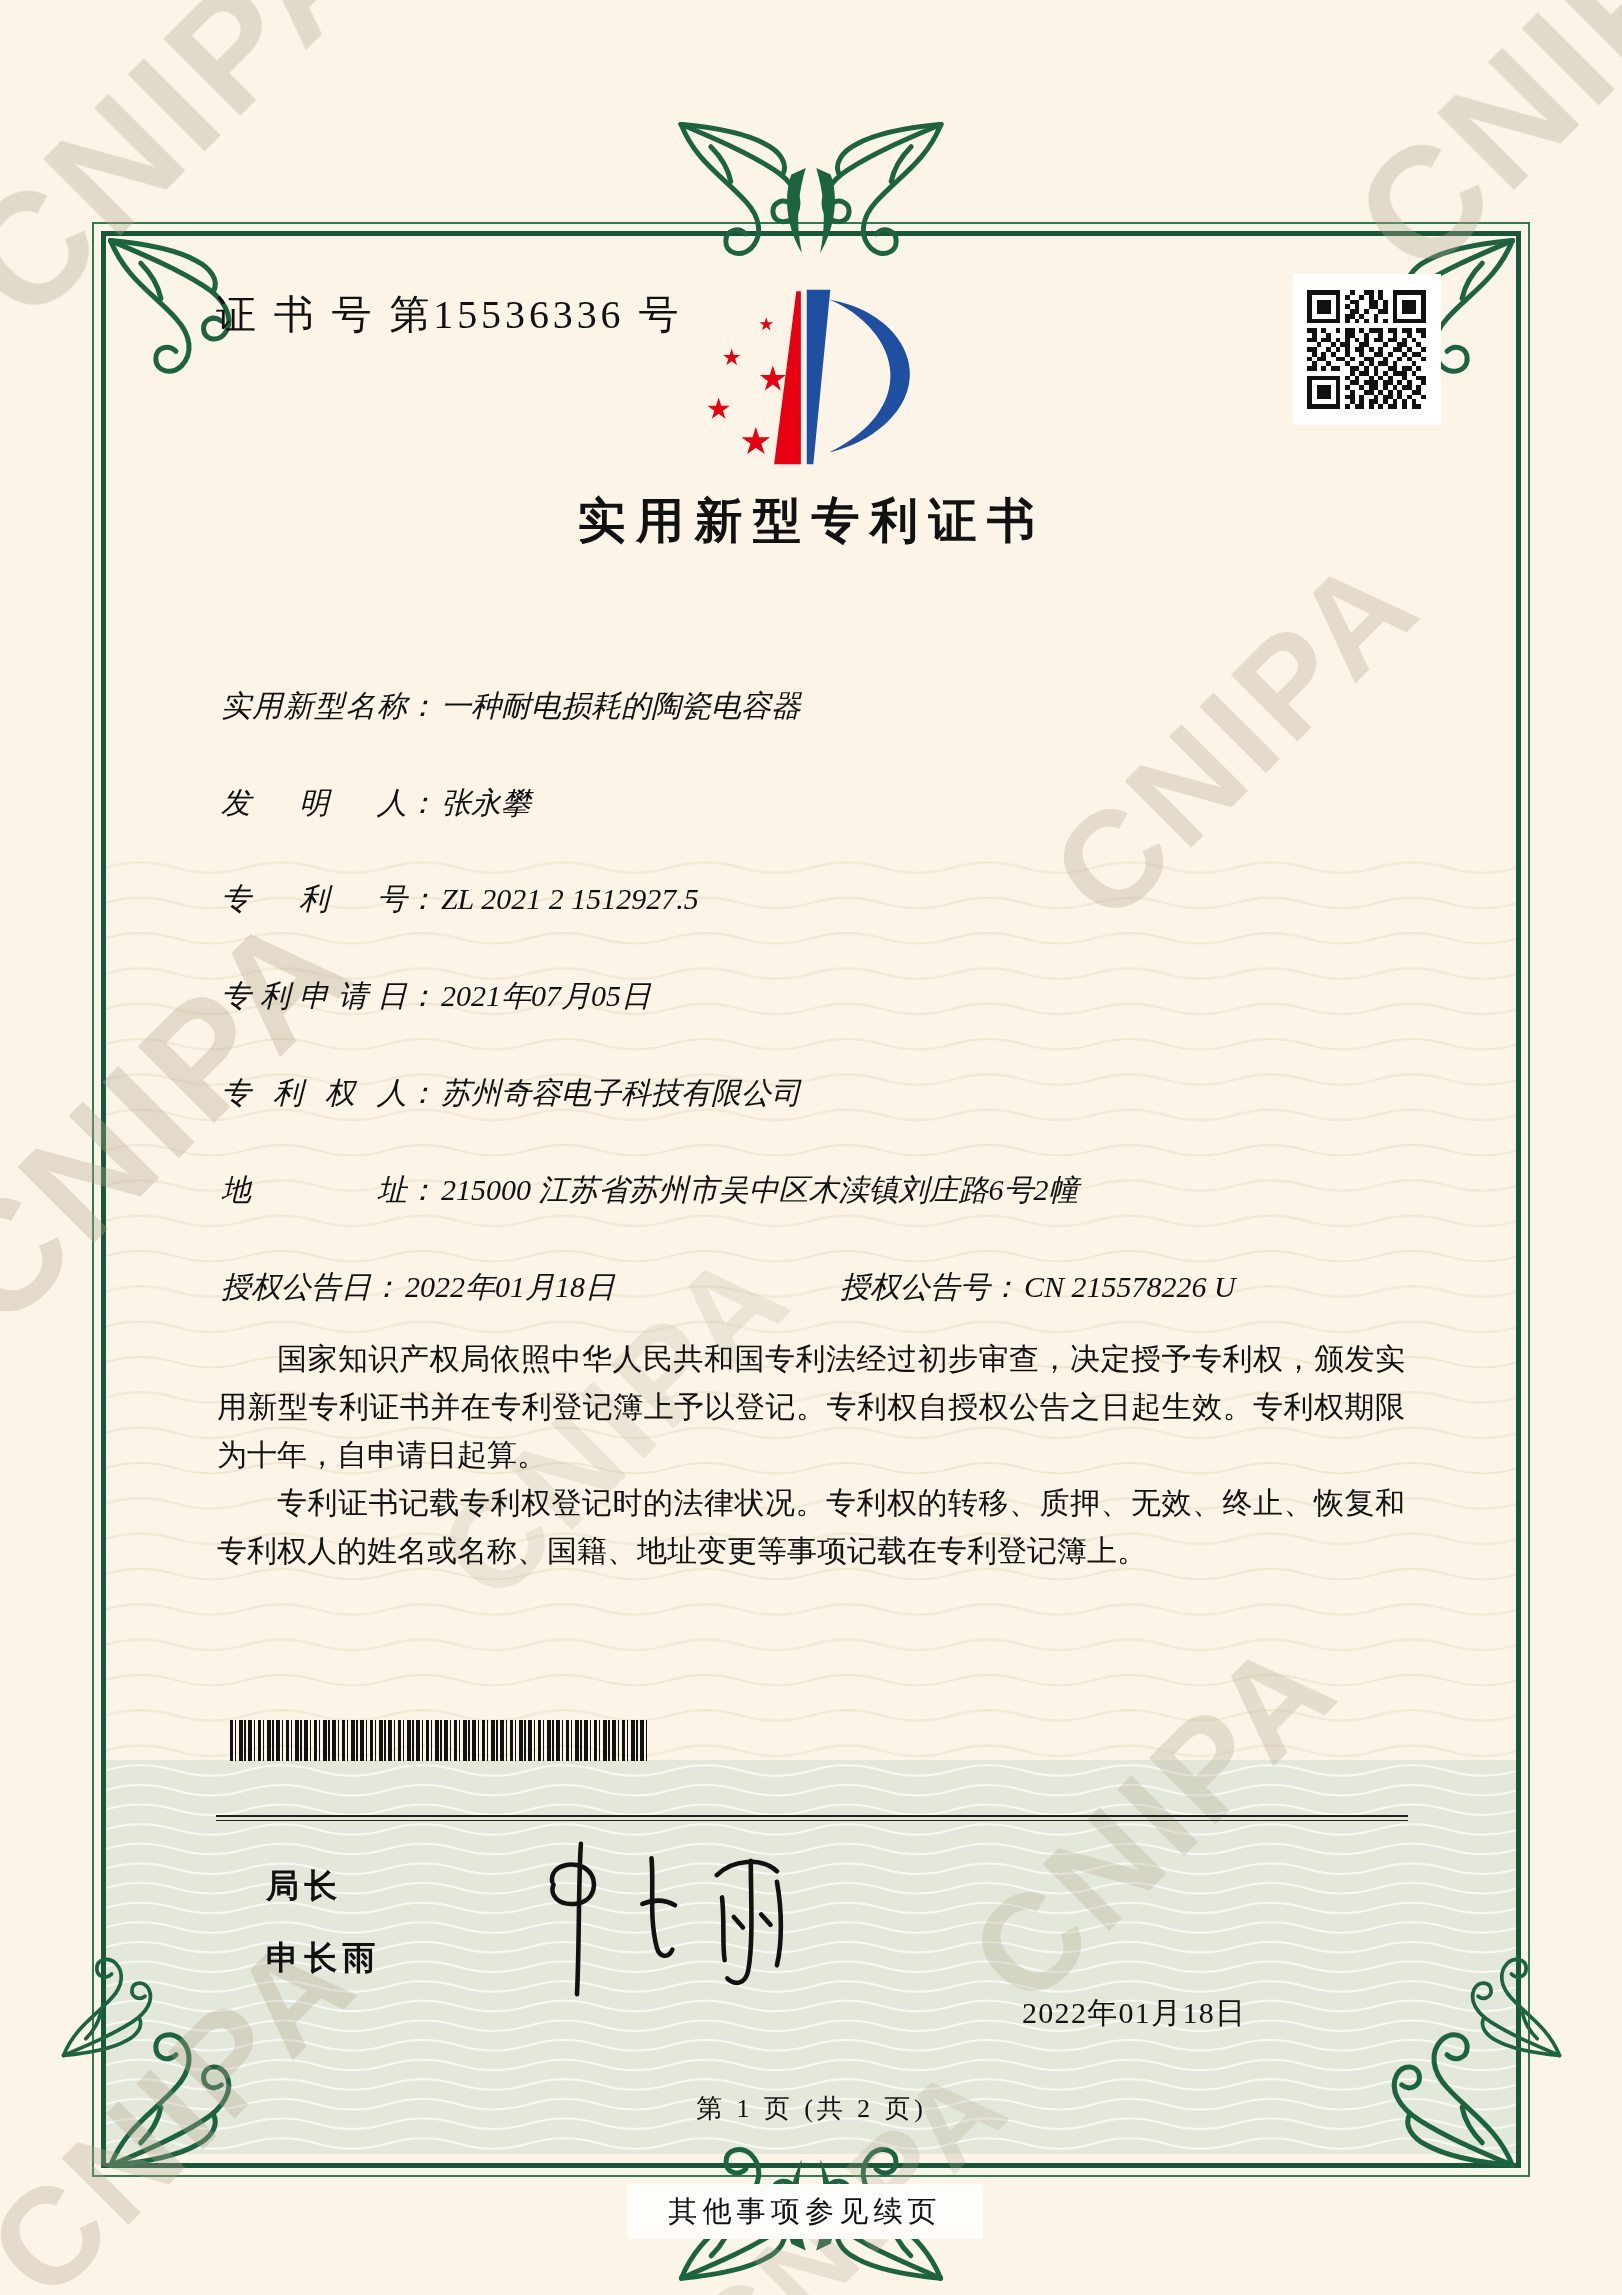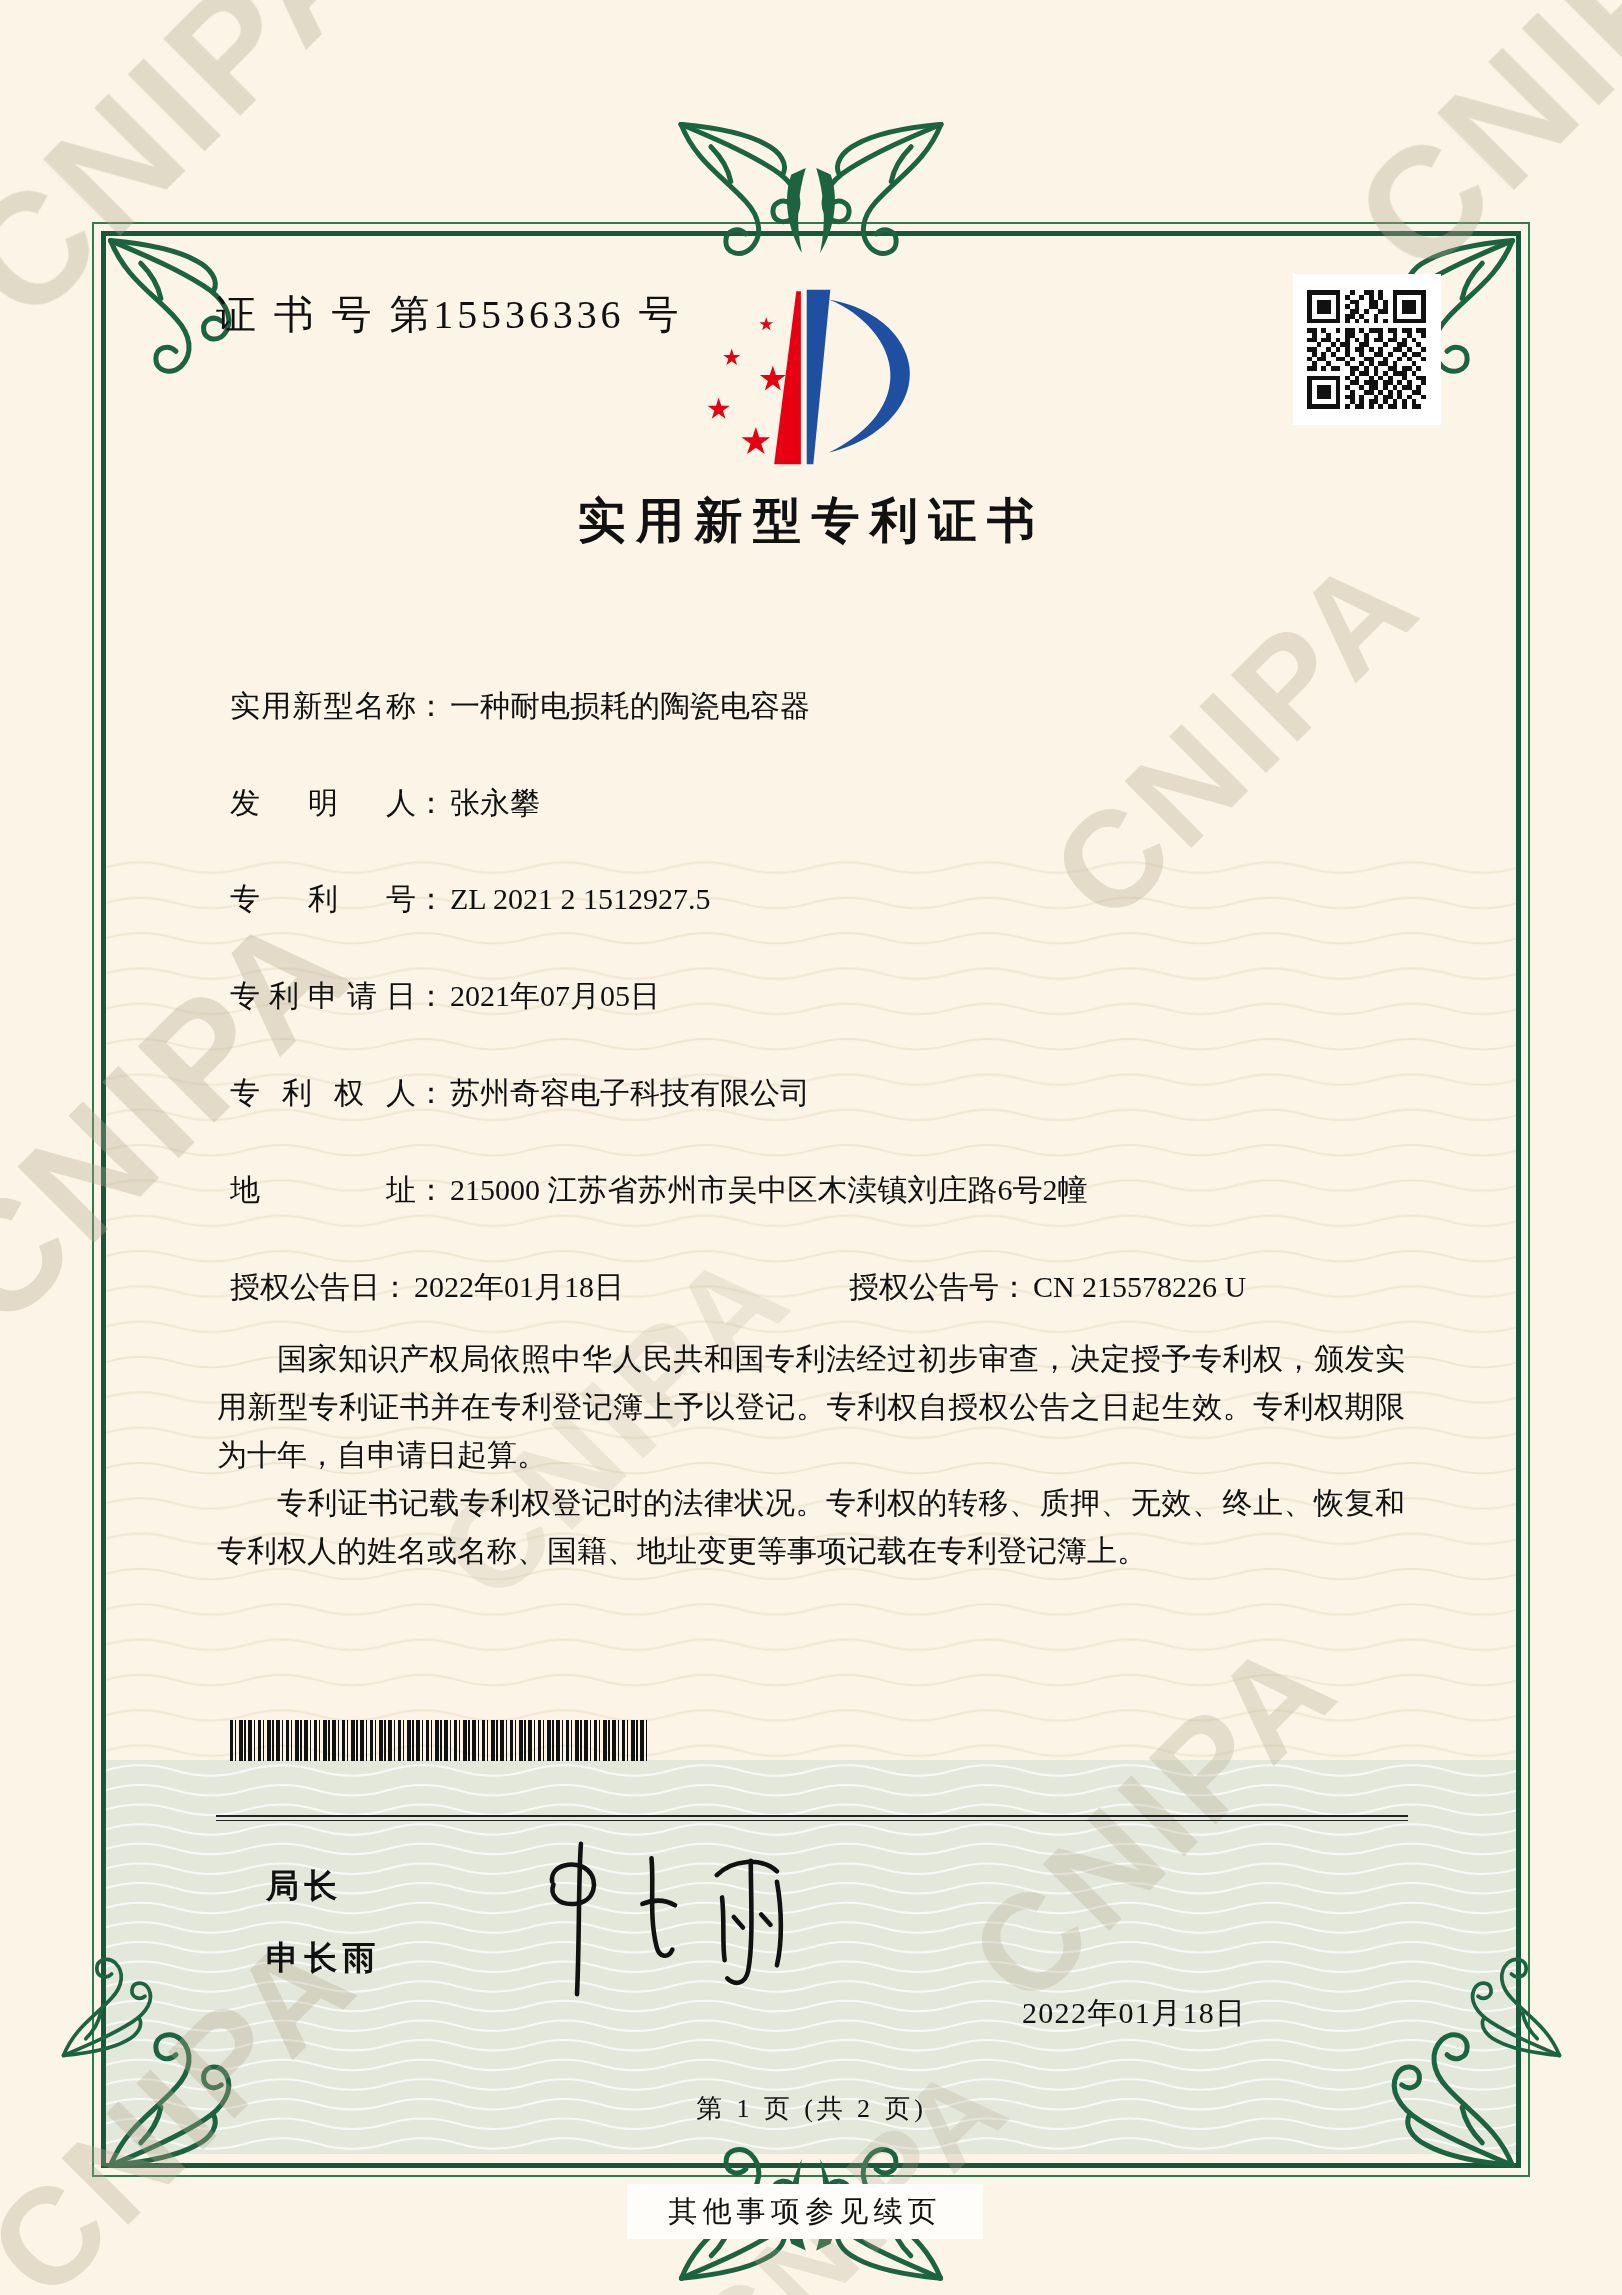--- a/index.html
+++ b/index.html
@@ -26,21 +26,21 @@
 
   
   .cert-no{position:absolute;left:216px;top:287px;font-size:40px;letter-spacing:3.9px;}
   .logo{position:absolute;left:701px;top:281px;}
   .qr{position:absolute;left:1293px;top:274px;width:148px;height:151px;background:#fff;}
   .qr svg{position:absolute;left:14.4px;top:15.7px;}
   .title{position:absolute;left:0;width:1623px;top:489px;text-align:center;
          font-size:48px;font-weight:700;letter-spacing:10.5px;}
 
   
-  .row{position:absolute;left:230px;width:1191px;height:42px;font-size:30px;white-space:nowrap;}
+  .row{position:absolute;left:221px;width:1191px;height:42px;font-size:30px;white-space:nowrap;font-style:italic;}
   .flabel{display:inline-block;width:186px;text-align:justify;text-align-last:justify;vertical-align:top;}
   .fvalue{margin-left:3.9px;}
   .grant-no-group{position:absolute;left:619px;top:0;}
 
   
   .body-text{position:absolute;left:217px;top:1335px;width:1188px;font-size:30px;
              line-height:48px;text-align:justify;}
   .body-text p{margin:0;text-indent:60px;}
 
   

